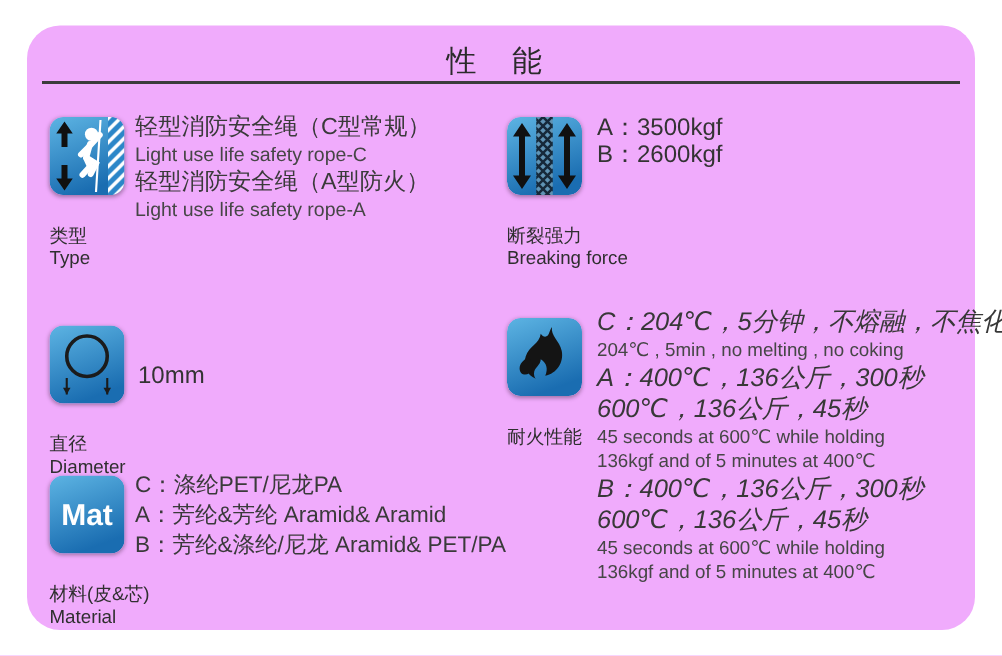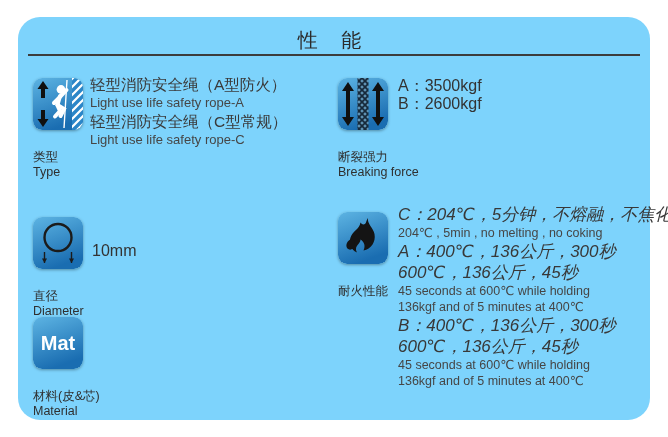--- a/index.html
+++ b/index.html
@@ -4,21 +4,21 @@
 <style>
   html,body{margin:0;padding:0;}
   body{
     width:668px;height:437px;position:relative;overflow:hidden;
     background:#ffffff;
     font-family:"Liberation Sans","DejaVu Sans",sans-serif;
     -webkit-font-smoothing:antialiased;
   }
   .card{
     position:absolute;left:18px;top:17px;width:632px;height:403px;
-    background:#7dd3fc;border-radius:22px;
+    background:#f0abfc;border-radius:22px;
   }
   .title{
     position:absolute;top:10px;left:0;width:100%;text-align:center;
     font-size:20px;letter-spacing:9px;color:#2b2b2b;
   }
   .divider{
     position:absolute;top:37px;left:10px;right:10px;height:0;
     border-top:2px solid #3c3c3c;
   }
   .section{position:absolute;width:70px;}
@@ -81,26 +81,26 @@
           <path d="M24.5,27.5 L27,33 L22,38.5"></path>
         </g>
         <circle cx="28" cy="11.5" r="4.4" fill="#ffffff"></circle>
       </g>
     </svg>
     <div class="lbl">类型</div>
     <div class="lbl">Type</div>
   </div>
   <div class="textblock" style="left:72px;top:58px">
     <div>
+      <div class="row-zh">轻型消防安全绳（C型常规）</div>
+      <div class="row-en">Light use life safety rope-C</div>
+    </div>
+    <div>
       <div class="row-zh">轻型消防安全绳（A型防火）</div>
       <div class="row-en">Light use life safety rope-A</div>
-    </div>
-    <div>
-      <div class="row-zh">轻型消防安全绳（C型常规）</div>
-      <div class="row-en">Light use life safety rope-C</div>
     </div>
   </div>
 
   <div class="section" style="left:320px;top:61px">
     <svg class="icon" viewBox="0 0 50 52">
       <rect width="50" height="52" rx="9" fill="url(#blueGrad)"></rect>
       <g clip-path="url(#iconClip)">
         <rect x="19.5" y="0" width="11" height="52" fill="url(#crosshatch)"></rect>
         <g fill="#101010">
           <polygon points="10,4 16,13 12,13 12,39 16,39 10,48 4,39 8,39 8,13 4,13"></polygon>
@@ -167,13 +167,18 @@
   </div>
 
   <div class="section" style="left:15px;top:300px">
     <svg class="icon" viewBox="0 0 50 52">
       <rect width="50" height="52" rx="9" fill="url(#blueGrad)"></rect>
       <text x="25" y="33" text-anchor="middle" font-size="20" font-weight="bold" fill="#ffffff" font-family="Liberation Sans, DejaVu Sans, sans-serif">Mat</text>
     </svg>
     <div class="lbl">材料(皮&amp;芯)</div>
     <div class="lbl">Material</div>
   </div>
+  <div class="textblock" style="left:72px;top:297px">
+    <div class="mat-row">C：涤纶PET/尼龙PA</div>
+    <div class="mat-row">A：芳纶&amp;芳纶 Aramid&amp; Aramid</div>
+    <div class="mat-row">B：芳纶&amp;涤纶/尼龙 Aramid&amp; PET/PA</div>
+  </div>
 </div>
 
 </body></html>

